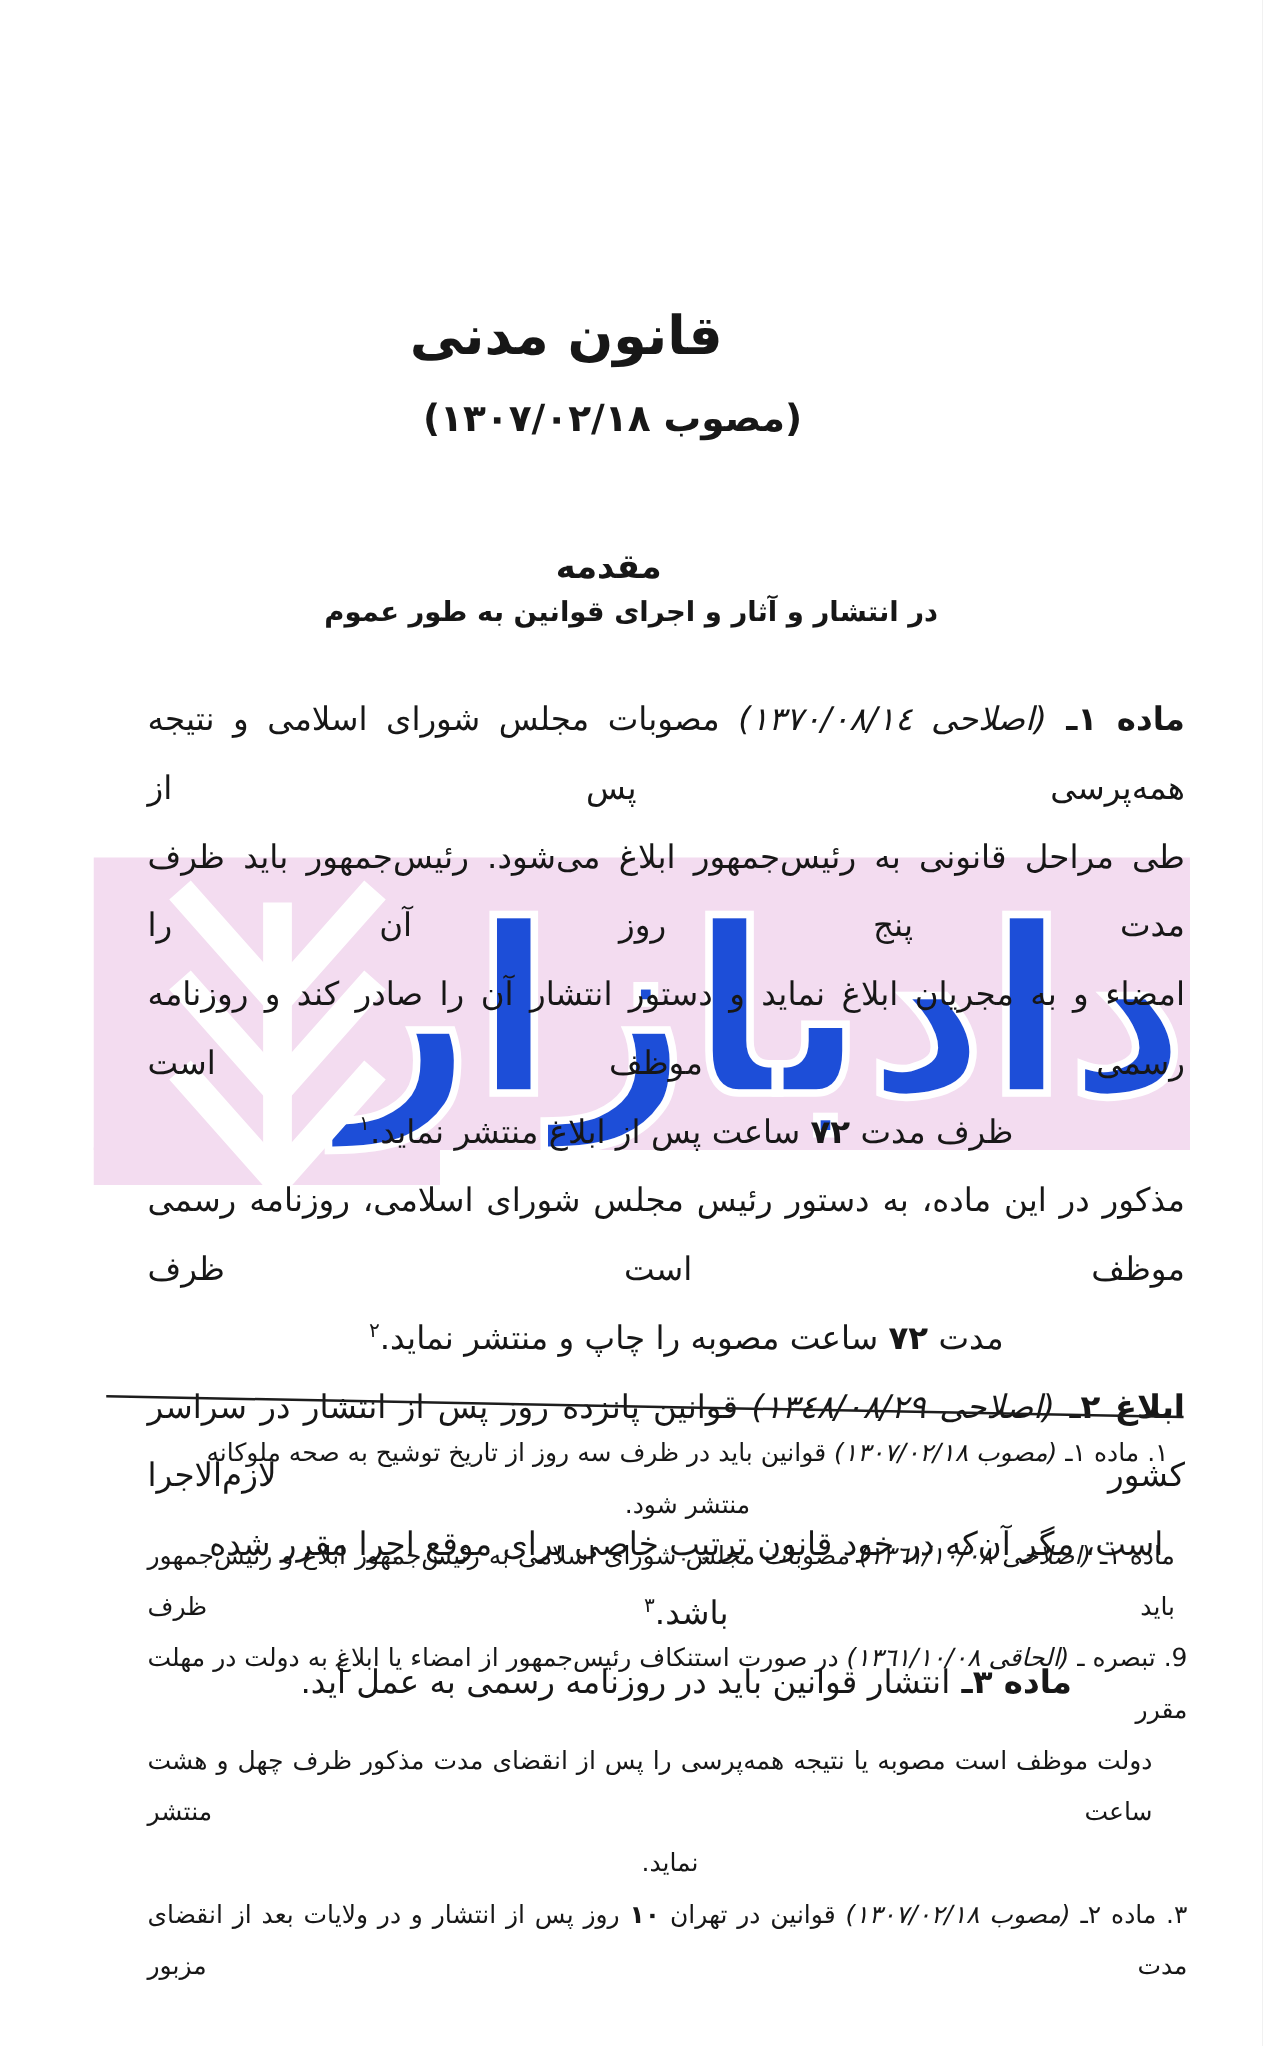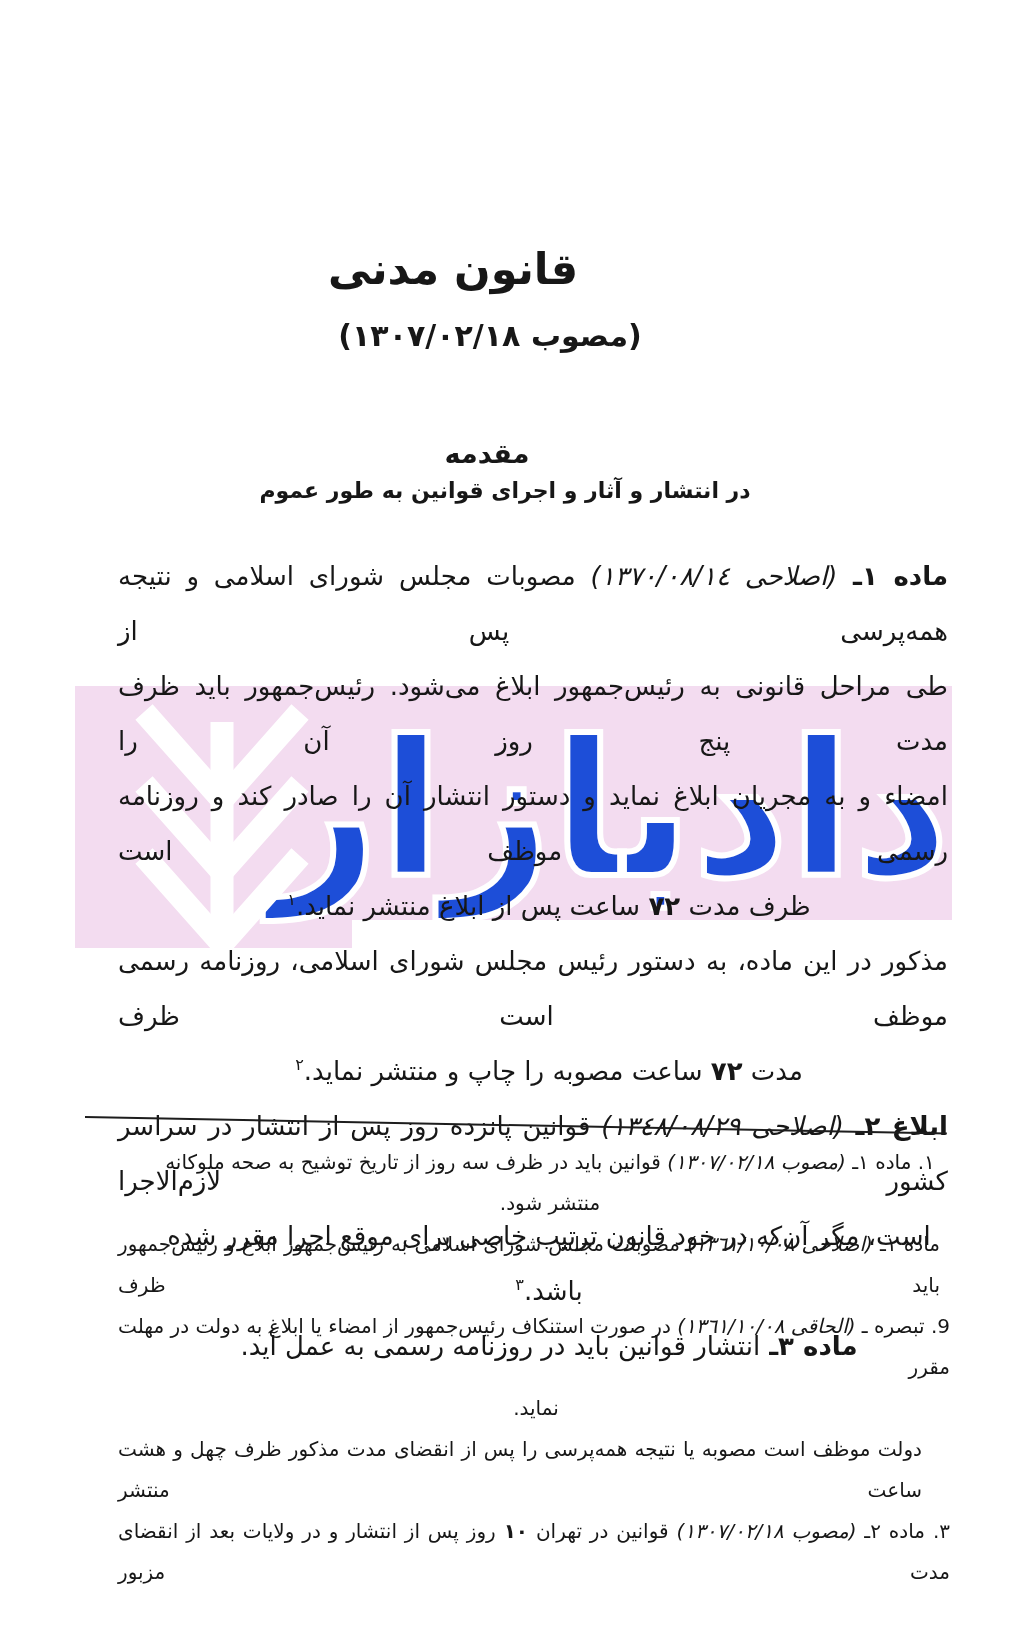--- a/index.html
+++ b/index.html
@@ -91,19 +91,19 @@
         <div class="tline endline"><span>است، مگر آن‌که در خود قانون ترتیب خاصی برای موقع اجرا مقرر شده باشد.</span><sup>۳</sup></div>
         <div class="tline endline"><span class="b">ماده ۳ـ </span><span>انتشار قوانین باید در روزنامه رسمی به عمل آید.</span></div>
       </div>
 
     <div class="footnote-separator"></div>
 
     <div class="footnotes-block">
         <div class="tline endline"><span>۱. ماده ۱ـ </span><span class="i">(مصوب ١٣٠٧/٠٢/١٨)</span><span> قوانین باید در ظرف سه روز از تاریخ توشیح به صحه ملوکانه منتشر شود.</span></div>
         <div class="tline just" style="padding-right: 10px;"><span>ماده ۱ـ </span><span class="i">(اصلاحی ١٣٦١/١٠/٠٨)</span><span> مصوبات مجلس شورای اسلامی به رئیس‌جمهور ابلاغ و رئیس‌جمهور باید ظرف</span></div>
         <div class="tline just"><span>9. تبصره ـ </span><span class="i">(الحاقی ١٣٦١/١٠/٠٨)</span><span> در صورت استنکاف رئیس‌جمهور از امضاء یا ابلاغ به دولت در مهلت مقرر</span></div>
+        <div class="tline just" style="padding-right: 28px;"><span>دولت موظف است مصوبه یا نتیجه همه‌پرسی را پس از انقضای مدت مذکور ظرف چهل و هشت ساعت منتشر</span></div>
         <div class="tline endline" style="padding-right: 28px;"><span>نماید.</span></div>
-        <div class="tline just" style="padding-right: 28px;"><span>دولت موظف است مصوبه یا نتیجه همه‌پرسی را پس از انقضای مدت مذکور ظرف چهل و هشت ساعت منتشر</span></div>
         <div class="tline just"><span>۳. ماده ۲ـ </span><span class="i">(مصوب ١٣٠٧/٠٢/١٨)</span><span> قوانین در تهران </span><span class="b">۱۰</span><span> روز پس از انتشار و در ولایات بعد از انقضای مدت مزبور</span></div>
       </div>
 
   </div>
 </div>
 
 </body></html>

